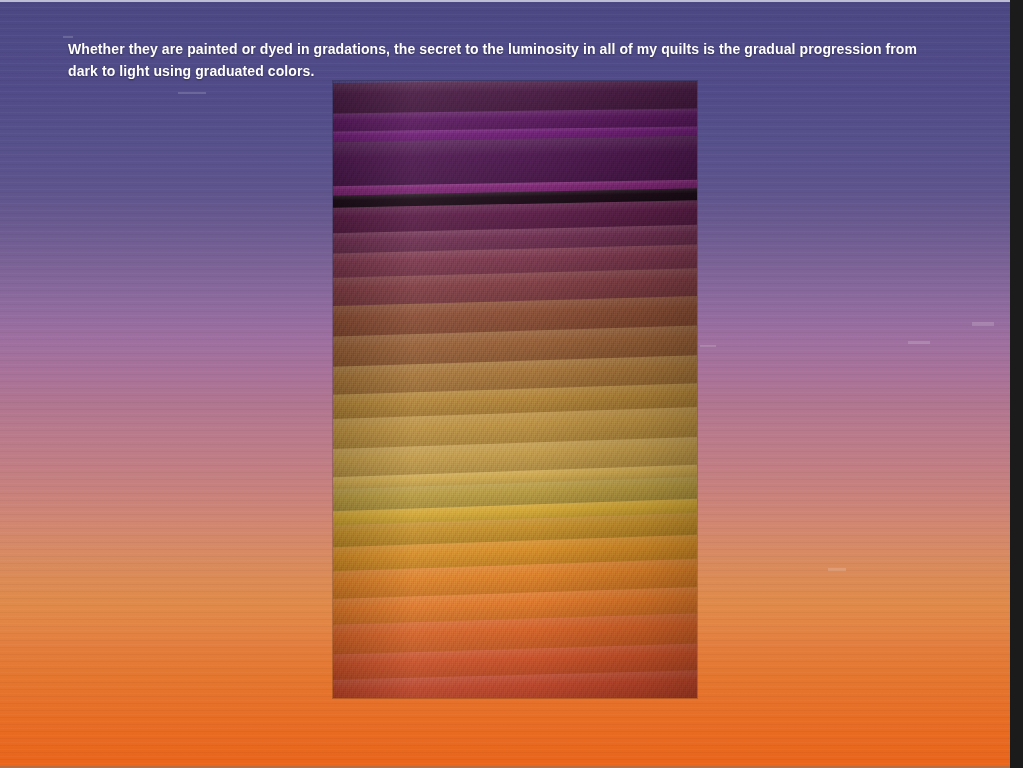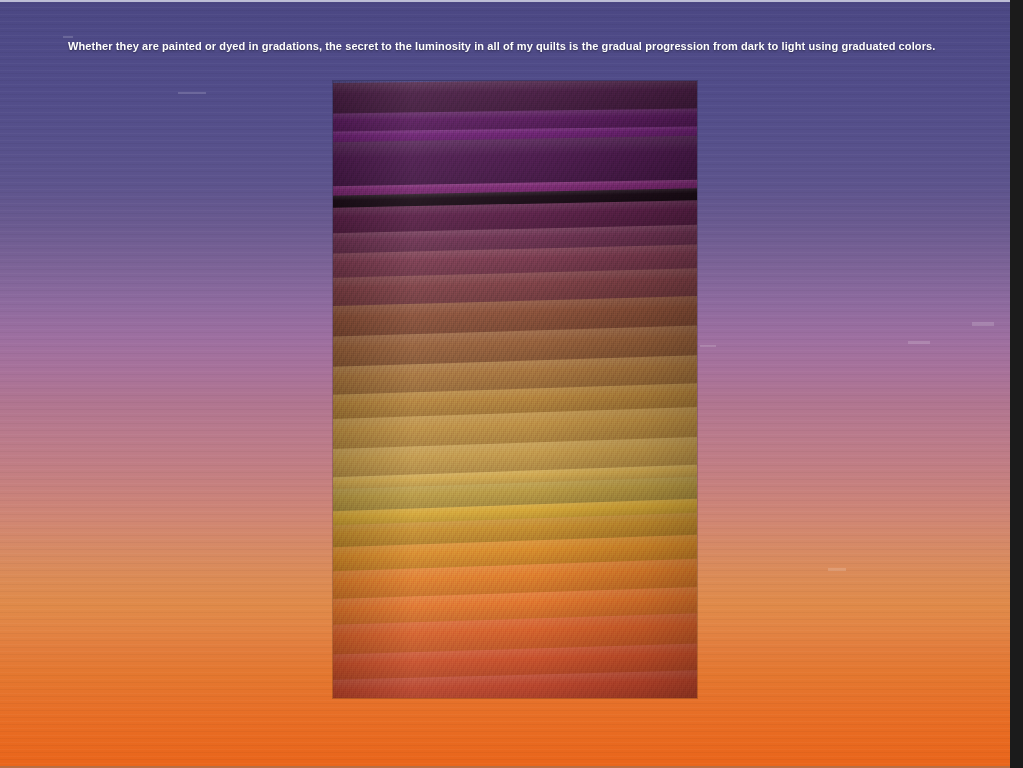--- a/index.html
+++ b/index.html
@@ -96,21 +96,21 @@
     background: rgba(150,120,100,0.55);
   }
 
   
   #caption {
     position: absolute;
     left: 68px;
     top: 24px;
     width: 880px;
     color: #ffffff;
-    font-size: 11px;
+    font-size: 14px;
     font-weight: bold;
     line-height: 22px;
     letter-spacing: 0.1px;
     text-shadow: 0 1px 2px rgba(0,0,0,0.45);
   }
 
   
   #quilt-photo {
     position: absolute;
     left: 333px;

